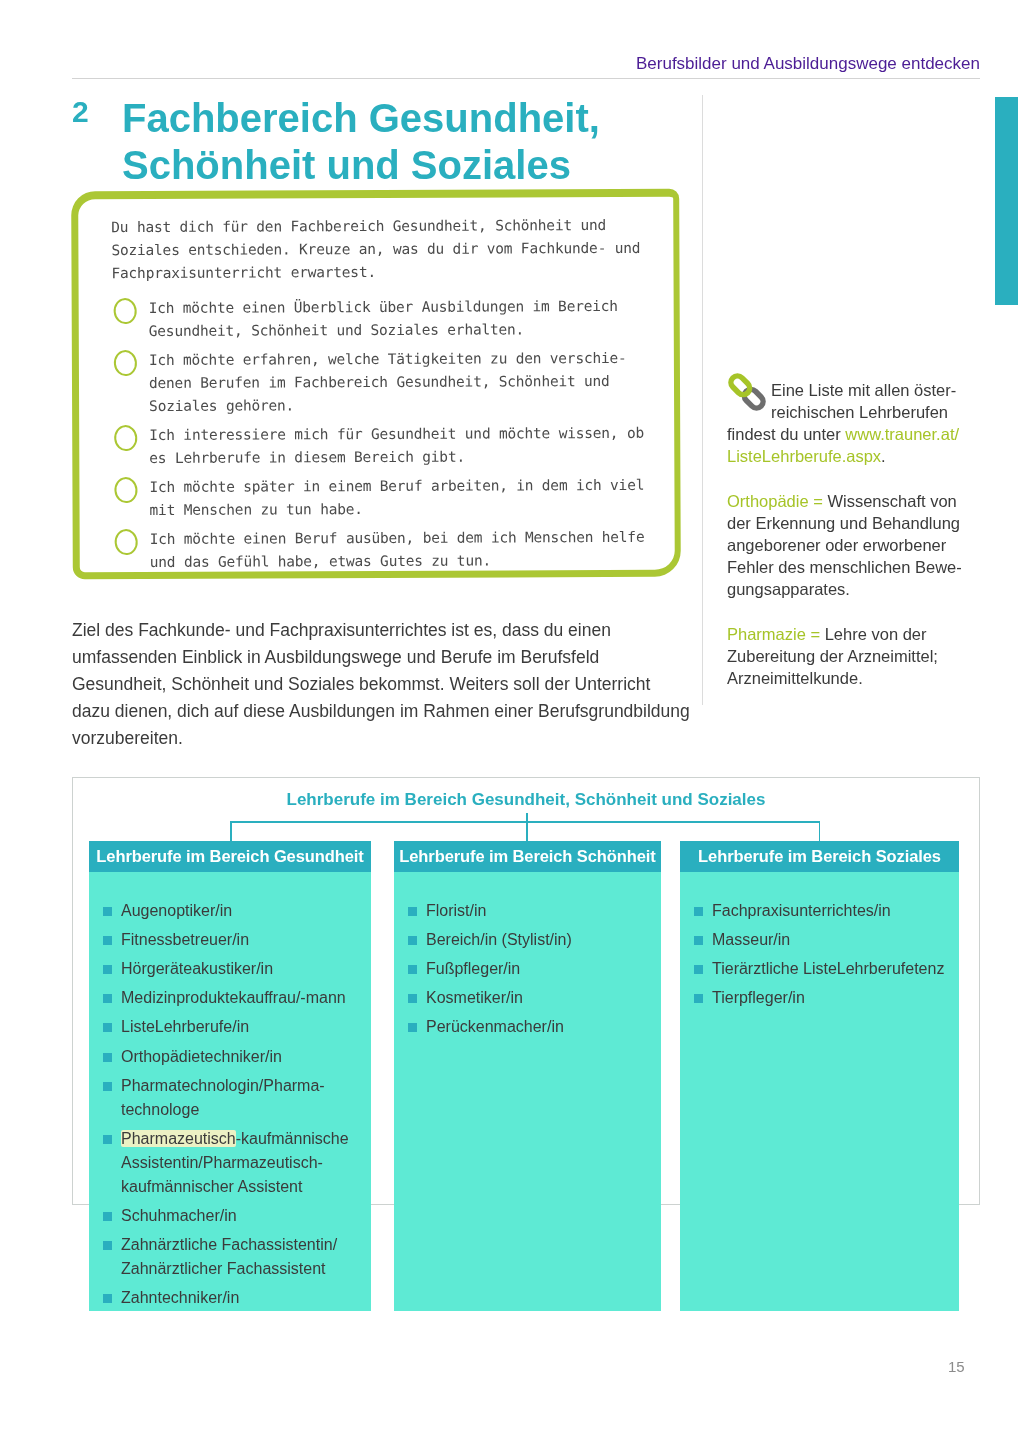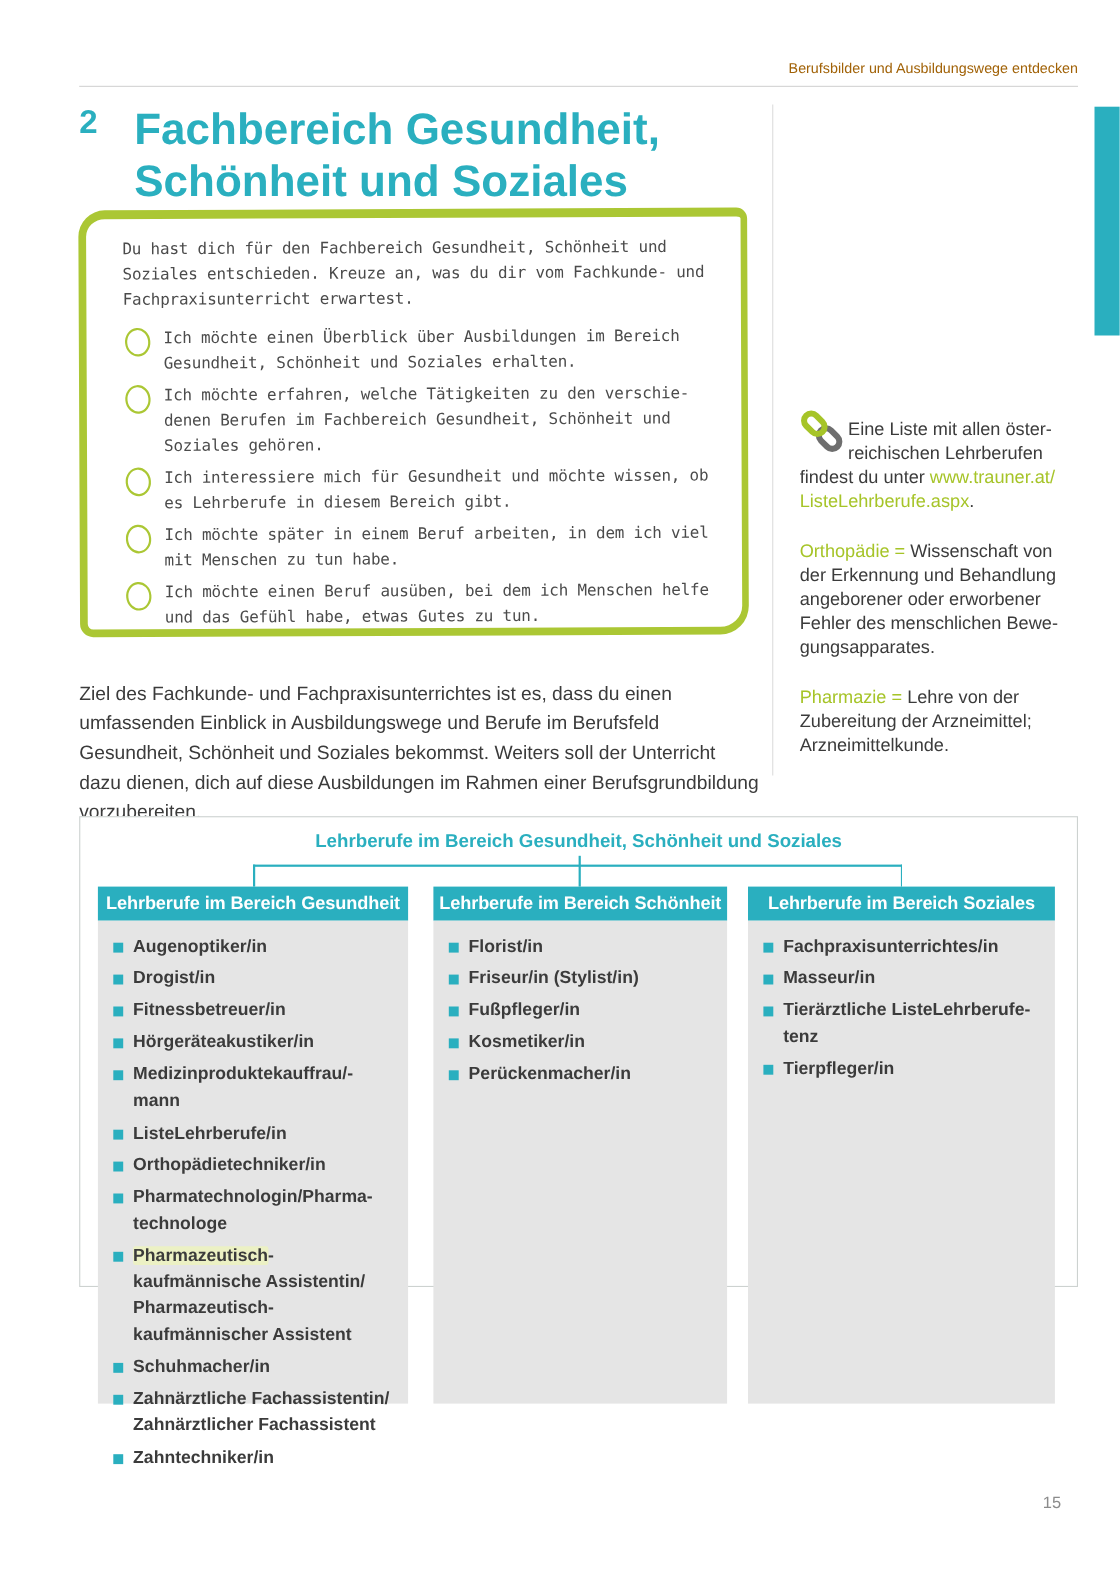--- a/index.html
+++ b/index.html
@@ -5,21 +5,21 @@
   * { margin:0; padding:0; box-sizing:border-box; }
   html,body { background:#ffffff; }
   body {
     width:1018px; height:1440px; position:relative;
     font-family:"Liberation Sans", sans-serif;
     color:#3f3f3f; overflow:hidden;
   }
   .abs { position:absolute; }
 
   
-  .top-label { top:54px; right:38px; font-size:13px; color:#a16207; }
+  .top-label { top:54px; right:38px; font-size:17px; color:#4c1d95; }
   .top-rule  { top:78px; left:72px; width:908px; height:1px; background:#d3d3d3; }
   .edge-tab  { top:97px; left:995px; width:23px; height:208px; background:#2aafbf; }
 
   
   .heading { top:95px; left:72px; width:600px; display:flex; color:#2aafbf; }
   .heading .num { width:50px; font-size:30px; font-weight:bold; }
   .heading .txt { font-size:40px; font-weight:bold; line-height:1.17; max-width:510px; }
 
   
   .greenbox {
@@ -46,35 +46,35 @@
   .divider-v { top:95px; left:702px; width:1px; height:610px; background:#dcdcdc; }
   .sidebar { top:379px; left:727px; width:242px; font-size:16.5px; line-height:22px; color:#3b3b3b; }
   .link-icon-wrap { float:left; width:44px; height:26px; }
   .link-icon-wrap svg { transform:translate(-3px,-10px); }
   .green-ink { color:#a6c428; }
   .side-link { color:#a6c428; text-decoration:none; }
   .definition { margin-top:23px; }
 
   
   .diagram {
-    top:742px; left:72px; width:908px; height:428px;
+    top:777px; left:72px; width:908px; height:428px;
     border:1px solid #cdd2d0; background:#fff;
   }
   .diagram-title {
     position:absolute; top:12px; left:0; width:100%;
     text-align:center; color:#2aafbf; font-weight:bold; font-size:17px;
   }
   .conn { position:absolute; background:#2aafbf; }
   .col { position:absolute; top:63px;border-radius:21px; }
   .col-header {
     height:31px; background:#2aafbf; color:#ffffff;
     font-weight:bold; font-size:16.5px; text-align:center; line-height:31px;
     letter-spacing:-0.1px;
   }
-  .col-list { background:#e5e5e5; height:439px; padding:9px 0 0 14px;font-weight:bold; }
+  .col-list { background:#5eead4; height:439px; padding:24px 0 0 14px; }
   .li { display:flex; padding:2.6px 8px 2.6px 0; font-size:16px; line-height:24px; color:#3b3b3b; }
   .bullet { flex:0 0 auto; width:9px; height:9px; background:#2aafbf; margin:8px 9px 0 0; }
   .hl { background:#ecf1c4; border-radius:2px; }
 
   .page-number { top:1358px; left:948px; width:26px; font-size:15px; color:#8b8b8b; }
 </style>
 </head>
 <body>
 
 <div class="abs top-label">Berufsbilder und Ausbildungswege entdecken</div>
@@ -146,24 +146,20 @@
 
   <div class="col" style="left:16px; width:282px;">
     <div class="col-header">Lehrberufe im Bereich Gesundheit</div>
     <div class="col-list">
       <div class="li">
           <span class="bullet"></span>
           <span>Augenoptiker/in</span>
         </div>
       <div class="li">
           <span class="bullet"></span>
-          <span>Drogist/in</span>
-        </div>
-      <div class="li">
-          <span class="bullet"></span>
           <span>Fitnessbetreuer/in</span>
         </div>
       <div class="li">
           <span class="bullet"></span>
           <span>Hörgeräteakustiker/in</span>
         </div>
       <div class="li">
           <span class="bullet"></span>
           <span>Medizinproduktekauffrau/​-mann</span>
         </div>
@@ -200,21 +196,21 @@
 
   <div class="col" style="left:321px; width:267px;">
     <div class="col-header">Lehrberufe im Bereich Schönheit</div>
     <div class="col-list">
       <div class="li">
           <span class="bullet"></span>
           <span>Florist/in</span>
         </div>
       <div class="li">
           <span class="bullet"></span>
-          <span>Friseur/in (Stylist/in)</span>
+          <span>Bereich/in (Stylist/in)</span>
         </div>
       <div class="li">
           <span class="bullet"></span>
           <span>Fußpfleger/in</span>
         </div>
       <div class="li">
           <span class="bullet"></span>
           <span>Kosmetiker/in</span>
         </div>
       <div class="li">

